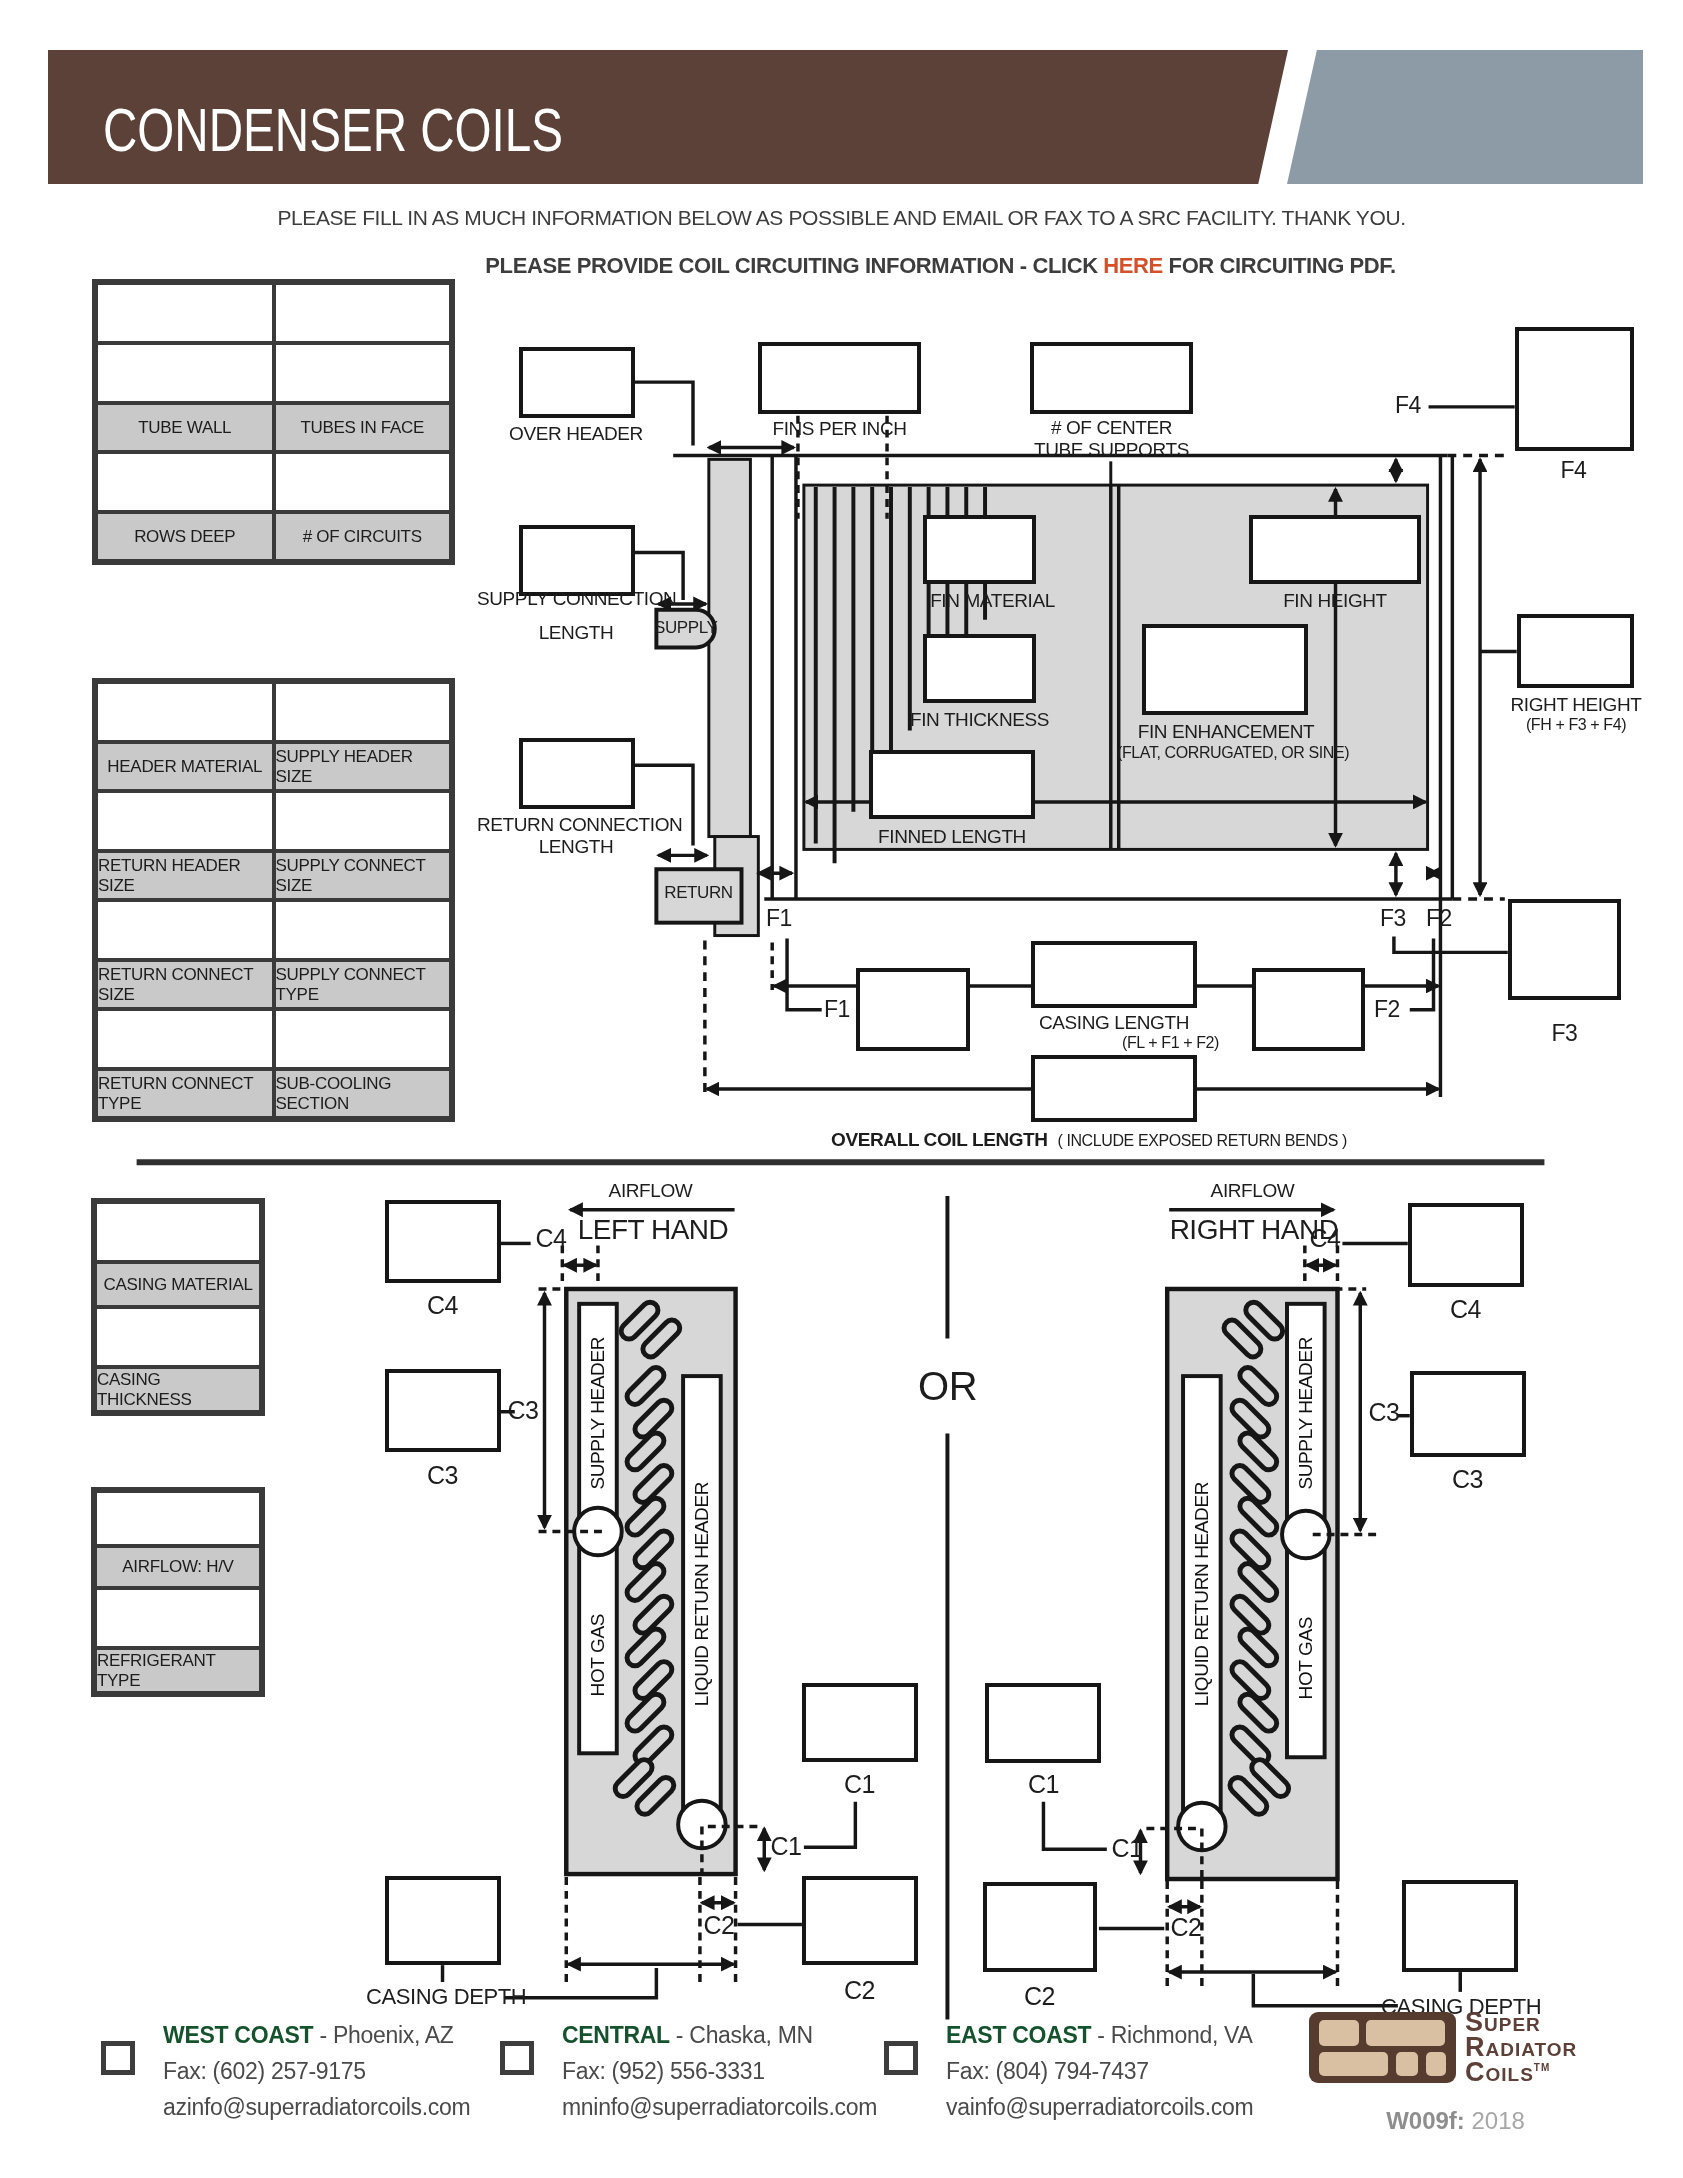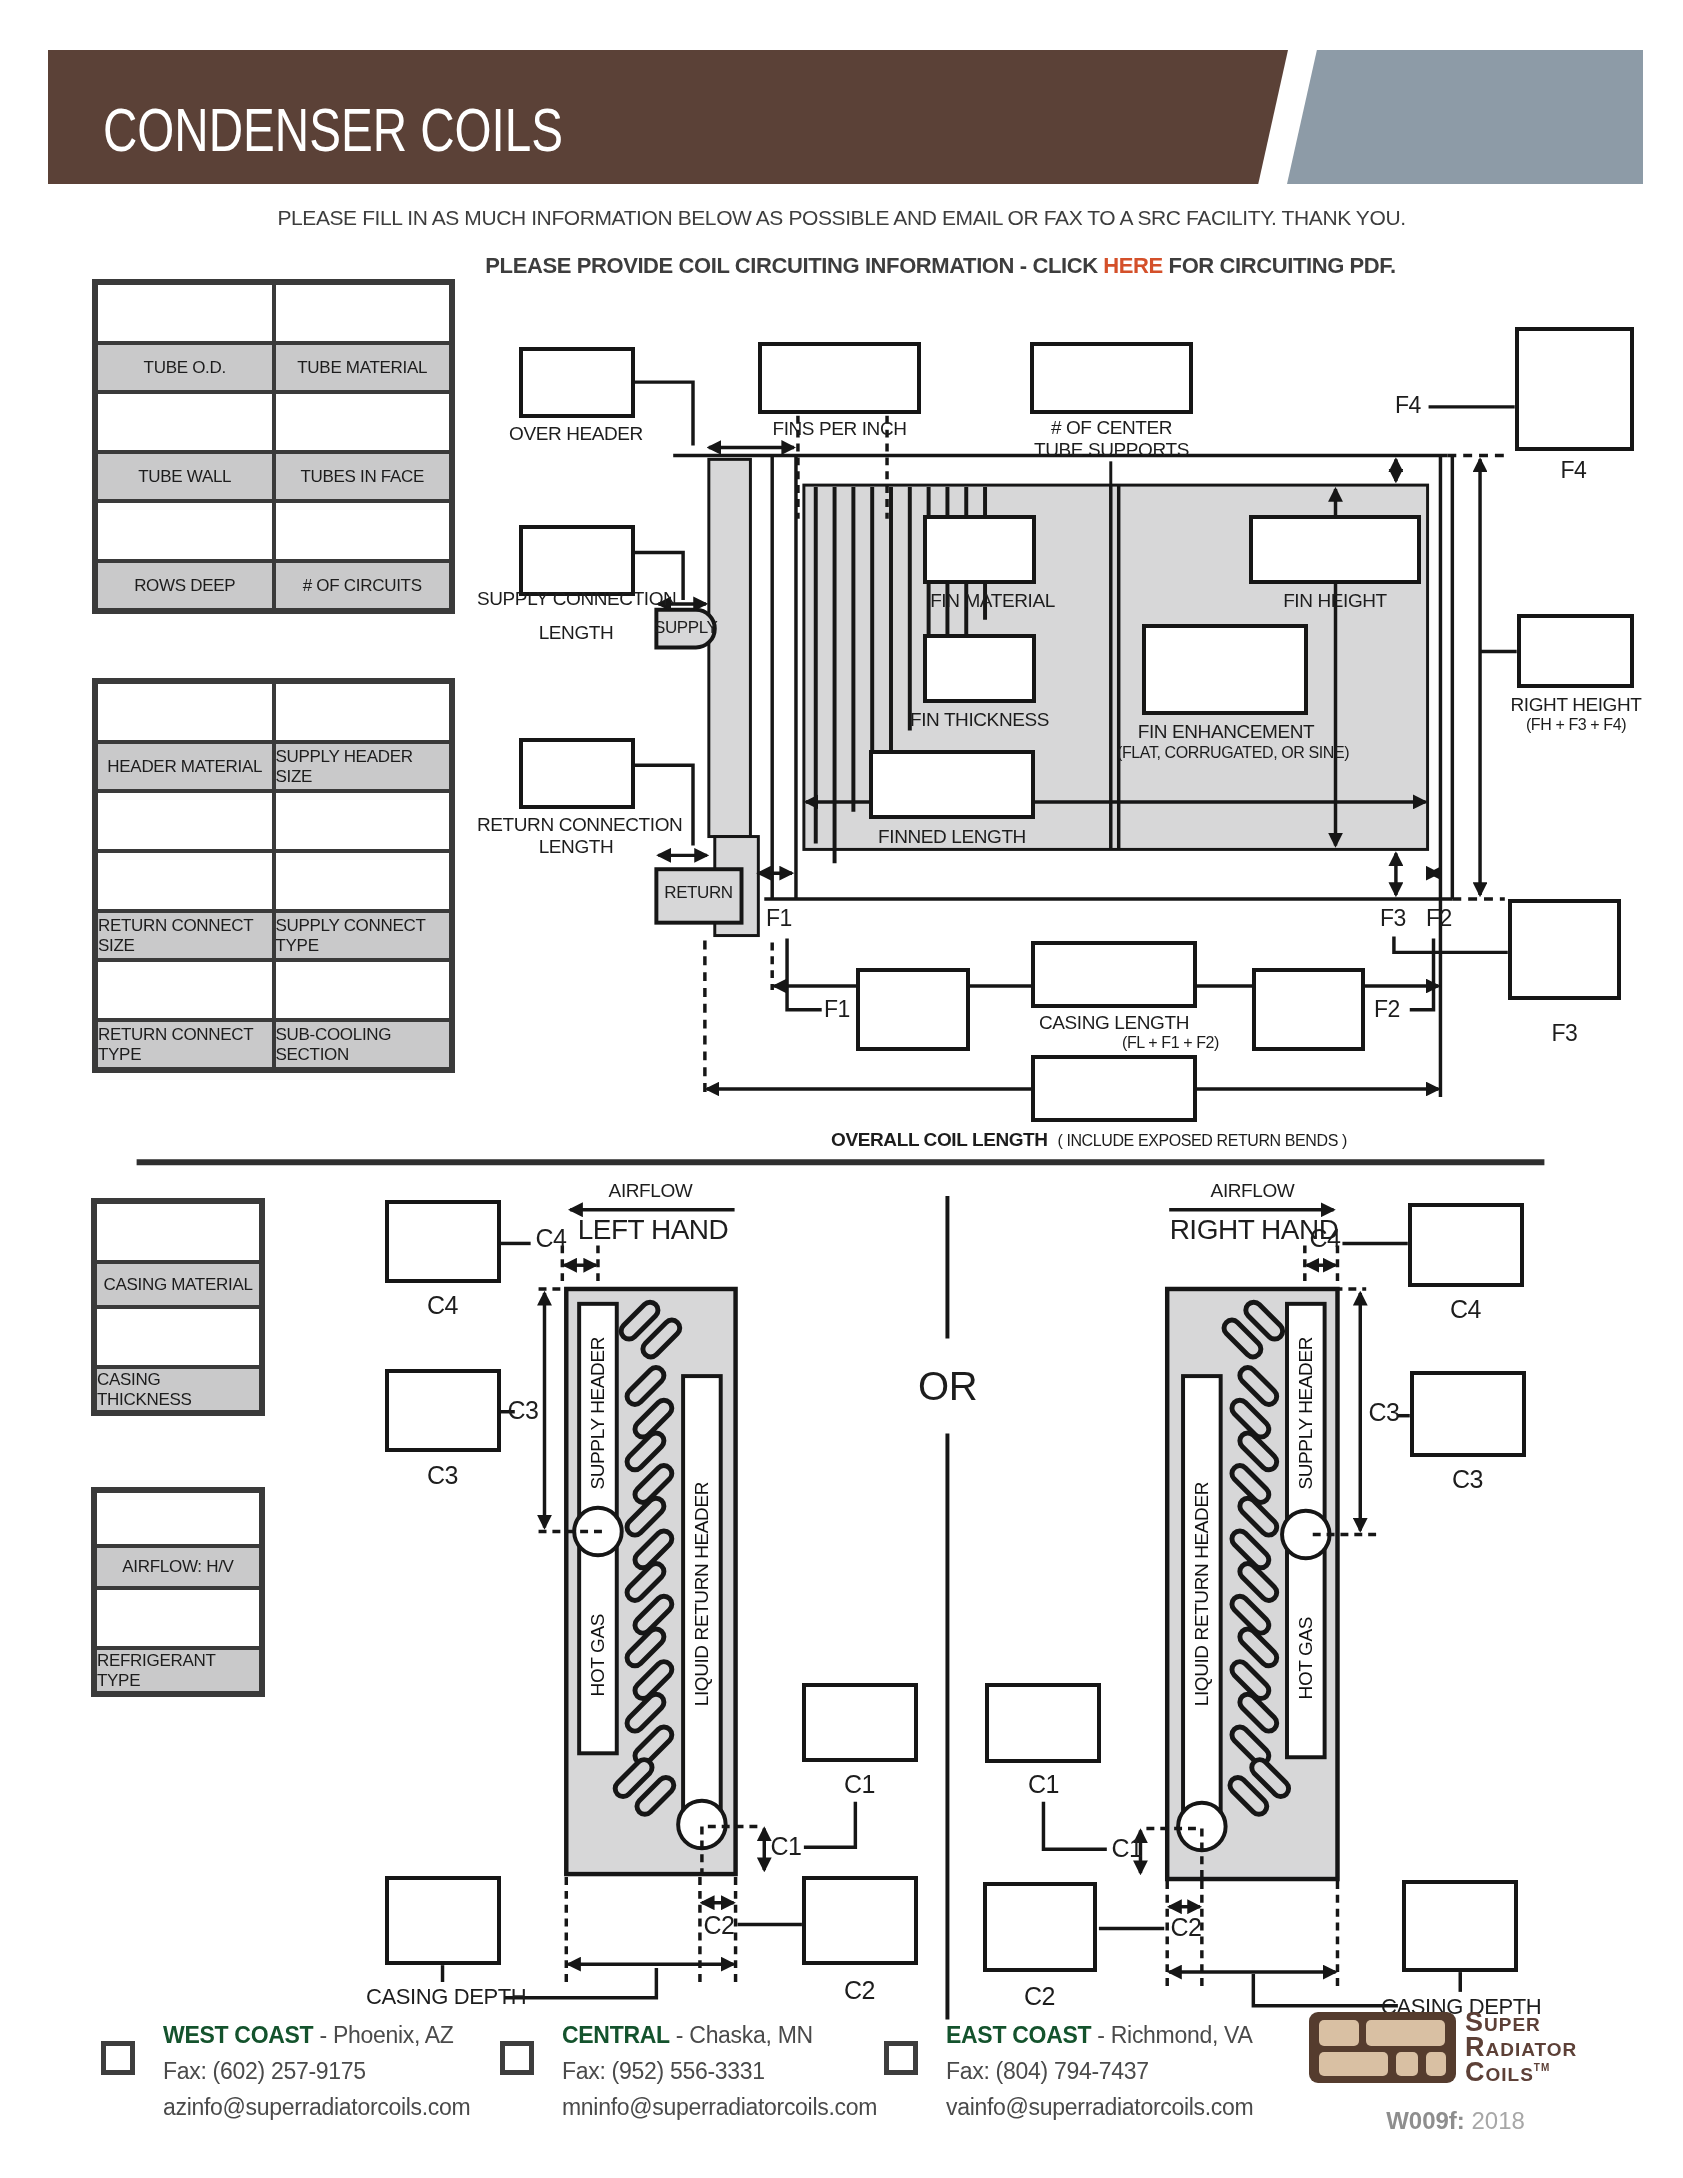--- a/index.html
+++ b/index.html
@@ -57,24 +57,20 @@
   <div class="banner-gray"></div>
   <div class="page-title">CONDENSER COILS</div>
   <div class="intro1">PLEASE FILL IN AS MUCH INFORMATION BELOW AS POSSIBLE AND EMAIL OR FAX TO A SRC FACILITY. THANK YOU.</div>
   <div class="intro2"><span>PLEASE PROVIDE COIL CIRCUITING INFORMATION - CLICK </span><span class="link-here">HERE</span><span> FOR CIRCUITING PDF.</span></div>
 
   <div class="spec-table" style="left:92px;top:279px;width:363px;">
     <div class="trow inp">
         <div class="tcell"></div>
         <div class="tcell"></div>
       </div>
-    <div class="trow lab">
-        <div class="tcell">TUBE O.D.</div>
-        <div class="tcell">TUBE MATERIAL</div>
-      </div>
     <div class="trow inp">
         <div class="tcell"></div>
         <div class="tcell"></div>
       </div>
     <div class="trow lab">
         <div class="tcell">TUBE WALL</div>
         <div class="tcell">TUBES IN FACE</div>
       </div>
     <div class="trow inp">
         <div class="tcell"></div>
@@ -91,20 +87,24 @@
         <div class="tcell"></div>
         <div class="tcell"></div>
       </div>
     <div class="trow lab">
         <div class="tcell">HEADER MATERIAL</div>
         <div class="tcell">SUPPLY HEADER SIZE</div>
       </div>
     <div class="trow inp">
         <div class="tcell"></div>
         <div class="tcell"></div>
+      </div>
+    <div class="trow lab">
+        <div class="tcell">RETURN HEADER SIZE</div>
+        <div class="tcell">SUPPLY CONNECT SIZE</div>
       </div>
     <div class="trow inp">
         <div class="tcell"></div>
         <div class="tcell"></div>
       </div>
     <div class="trow lab">
         <div class="tcell">RETURN CONNECT SIZE</div>
         <div class="tcell">SUPPLY CONNECT TYPE</div>
       </div>
     <div class="trow inp">

